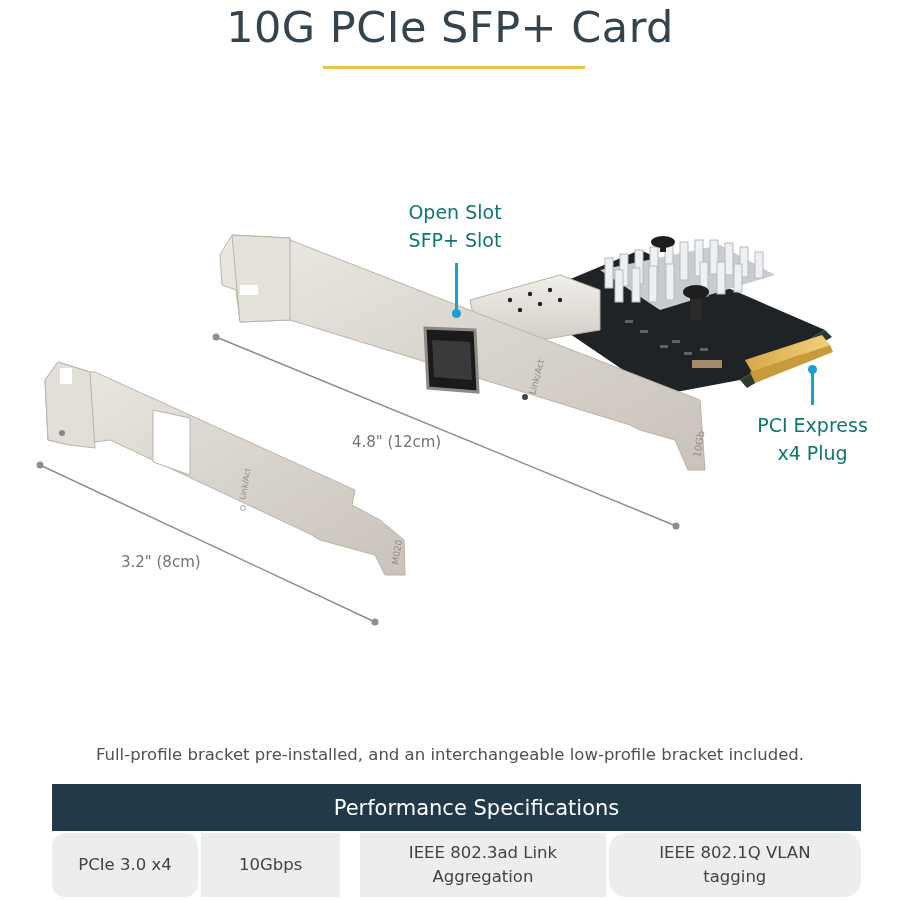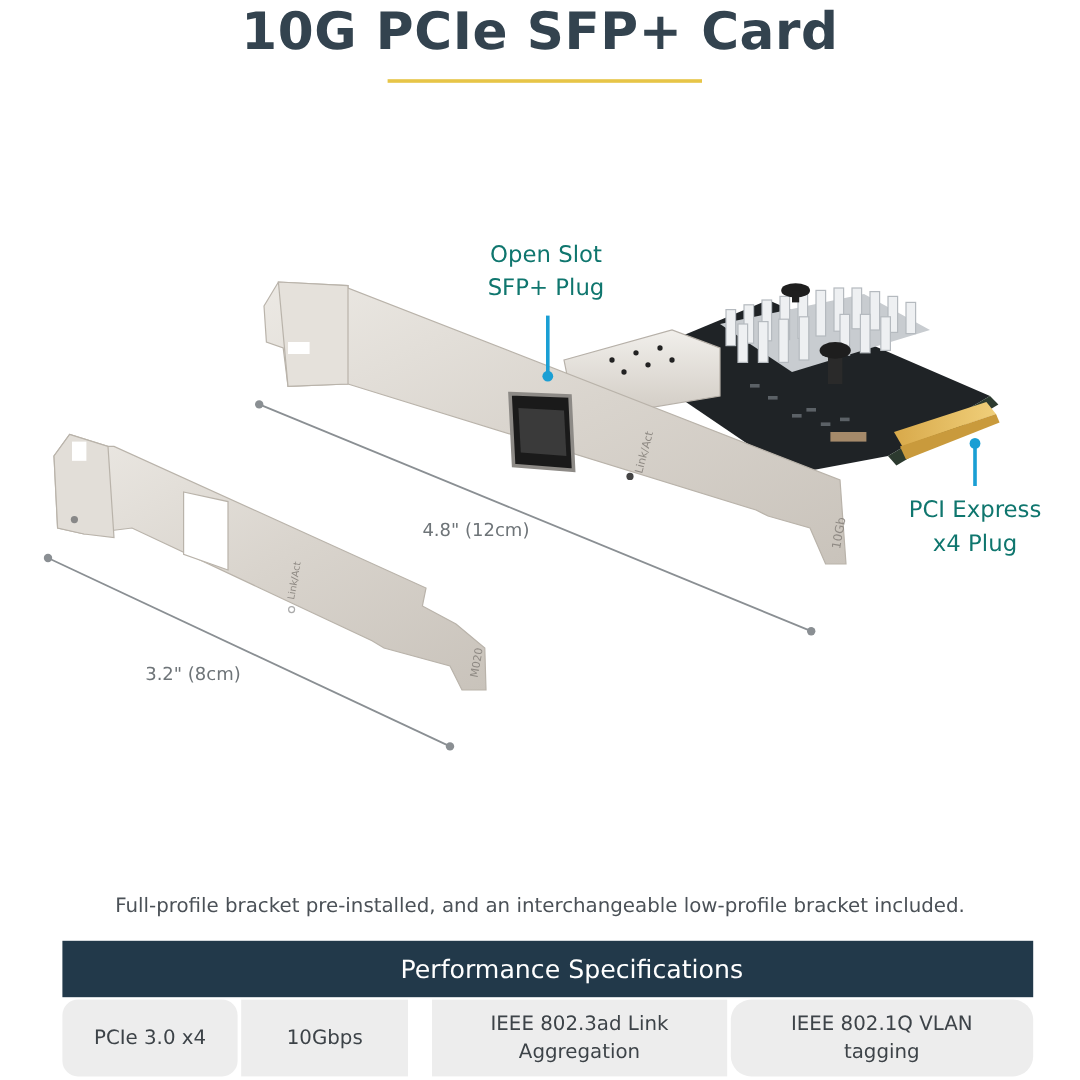--- a/index.html
+++ b/index.html
@@ -1,19 +1,19 @@
 <!DOCTYPE html>
 <html><head>
 <meta charset="utf-8">
 <style>
   html, body { margin:0; padding:0; background:#ffffff; }
   body { width:900px; height:900px; position:relative; overflow:hidden;
          font-family:"DejaVu Sans", "Liberation Sans", sans-serif; color:#3a4650; }
   .title { position:absolute; left:0; top:2px; width:900px; text-align:center;
-           font-size:43px; font-weight:700; color:#33434f; letter-spacing:0.5px; }
+           font-size:43px; font-weight:400; color:#33434f; letter-spacing:0.5px; }
   .title-underline { position:absolute; left:323px; top:66px; width:262px; height:3px; background:#e7c547; }
   .callout { position:absolute; text-align:center; font-size:19px; line-height:28px; color:#0f766e; }
   .leader { position:absolute; width:3px; background:#1a9fd4; }
   .leader-dot { position:absolute; width:9px; height:9px; border-radius:50%; background:#1a9fd4; }
   .dim-label { position:absolute; font-size:15px; color:#6e7478; }
   .caption { position:absolute; left:0; top:745px; width:900px; text-align:center; font-size:16.5px; color:#4b5157; }
   .spec-table { position:absolute; left:52px; top:784px; width:809px; }
   .spec-header { height:47px; background:#22394a; color:#ffffff; font-size:21px;
                  display:flex; align-items:center; justify-content:center;padding-left:40px; }
   .spec-row { display:flex; height:64px; margin-top:2px; }
@@ -133,21 +133,21 @@
   </g>
   <g stroke="#8a8f93" stroke-width="1.5" fill="#8a8f93">
     <line x1="40" y1="465" x2="375" y2="622"></line>
     <circle cx="40" cy="465" r="3.5" stroke="none"></circle>
     <circle cx="375" cy="622" r="3.5" stroke="none"></circle>
   </g>
 </svg>
 
 <div class="callout" style="left:395px; top:198px; width:120px;">
   <div>Open Slot</div>
-  <div>SFP+ Plug</div>
+  <div>SFP+ Slot</div>
 </div>
 <div class="leader" style="left:455px; top:263px; height:50px;"></div>
 <div class="leader-dot" style="left:452px; top:309px;"></div>
 
 <div class="leader-dot" style="left:808px; top:365px;"></div>
 <div class="leader" style="left:811px; top:369px; height:36px;"></div>
 <div class="callout" style="left:750px; top:411px; width:125px;">
   <div>PCI Express</div>
   <div>x4 Plug</div>
 </div>

